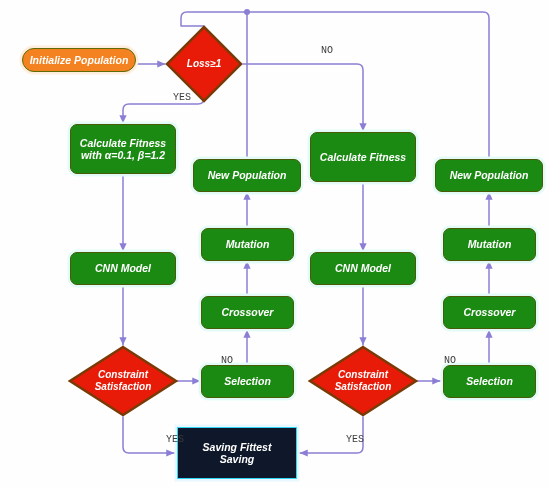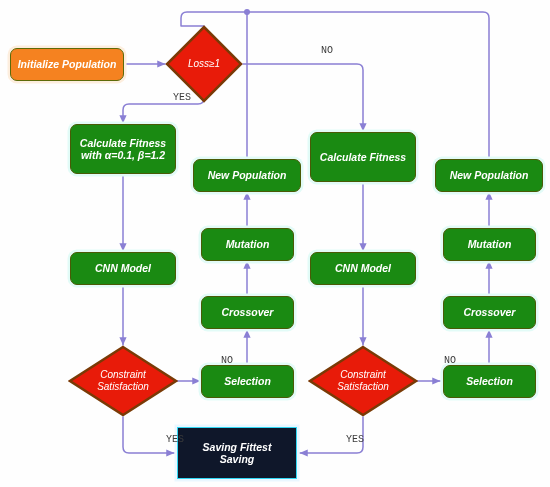--- a/index.html
+++ b/index.html
@@ -69,21 +69,21 @@
   }
   .diamond .dlabel {
     position: absolute;
     left: 0; top: 0;
     width: 100%; height: 100%;
     display: flex;
     align-items: center;
     justify-content: center;
     text-align: right;
     font-style: italic;
-    font-weight: normal;
+    font-weight: bold;
     color: #ffffff;
     font-size: 10px;
     line-height: 1.2;
     z-index: 2;
   }
   .elabel {
     position: absolute;
     font-size: 10px;
     font-style: normal;
     font-weight: normal;
@@ -141,21 +141,21 @@
 
       <path d="M 489 296 L 489 261" marker-end="url(#arw)"></path>
 
       <path d="M 489 227 L 489 192" marker-end="url(#arw)"></path>
 
       <path d="M 489 158 L 489 18 Q 489 12 483 12 L 247 12"></path>
     </g>
     <circle cx="247" cy="12" r="3" fill="#8a7fd4"></circle>
   </svg>
 
-  <div class="node start" style="left:10px; top:48px; width:114px; height:33px;">
+  <div class="node start" style="left:22px; top:48px; width:114px; height:24px;border-radius:12px;">
     <span>Initialize Population</span>
   </div>
 
   <div class="diamond" style="left:165px; top:25px; width:78px; height:78px;">
     <svg class="shape" viewBox="0 0 78 78">
       <polygon points="39,2 76,39 39,76 2,39" fill="#e81b09" stroke="#7a3a06" stroke-width="2.5"></polygon>
     </svg>
     <div class="dlabel">
       <span>Loss≥1</span>
     </div>

